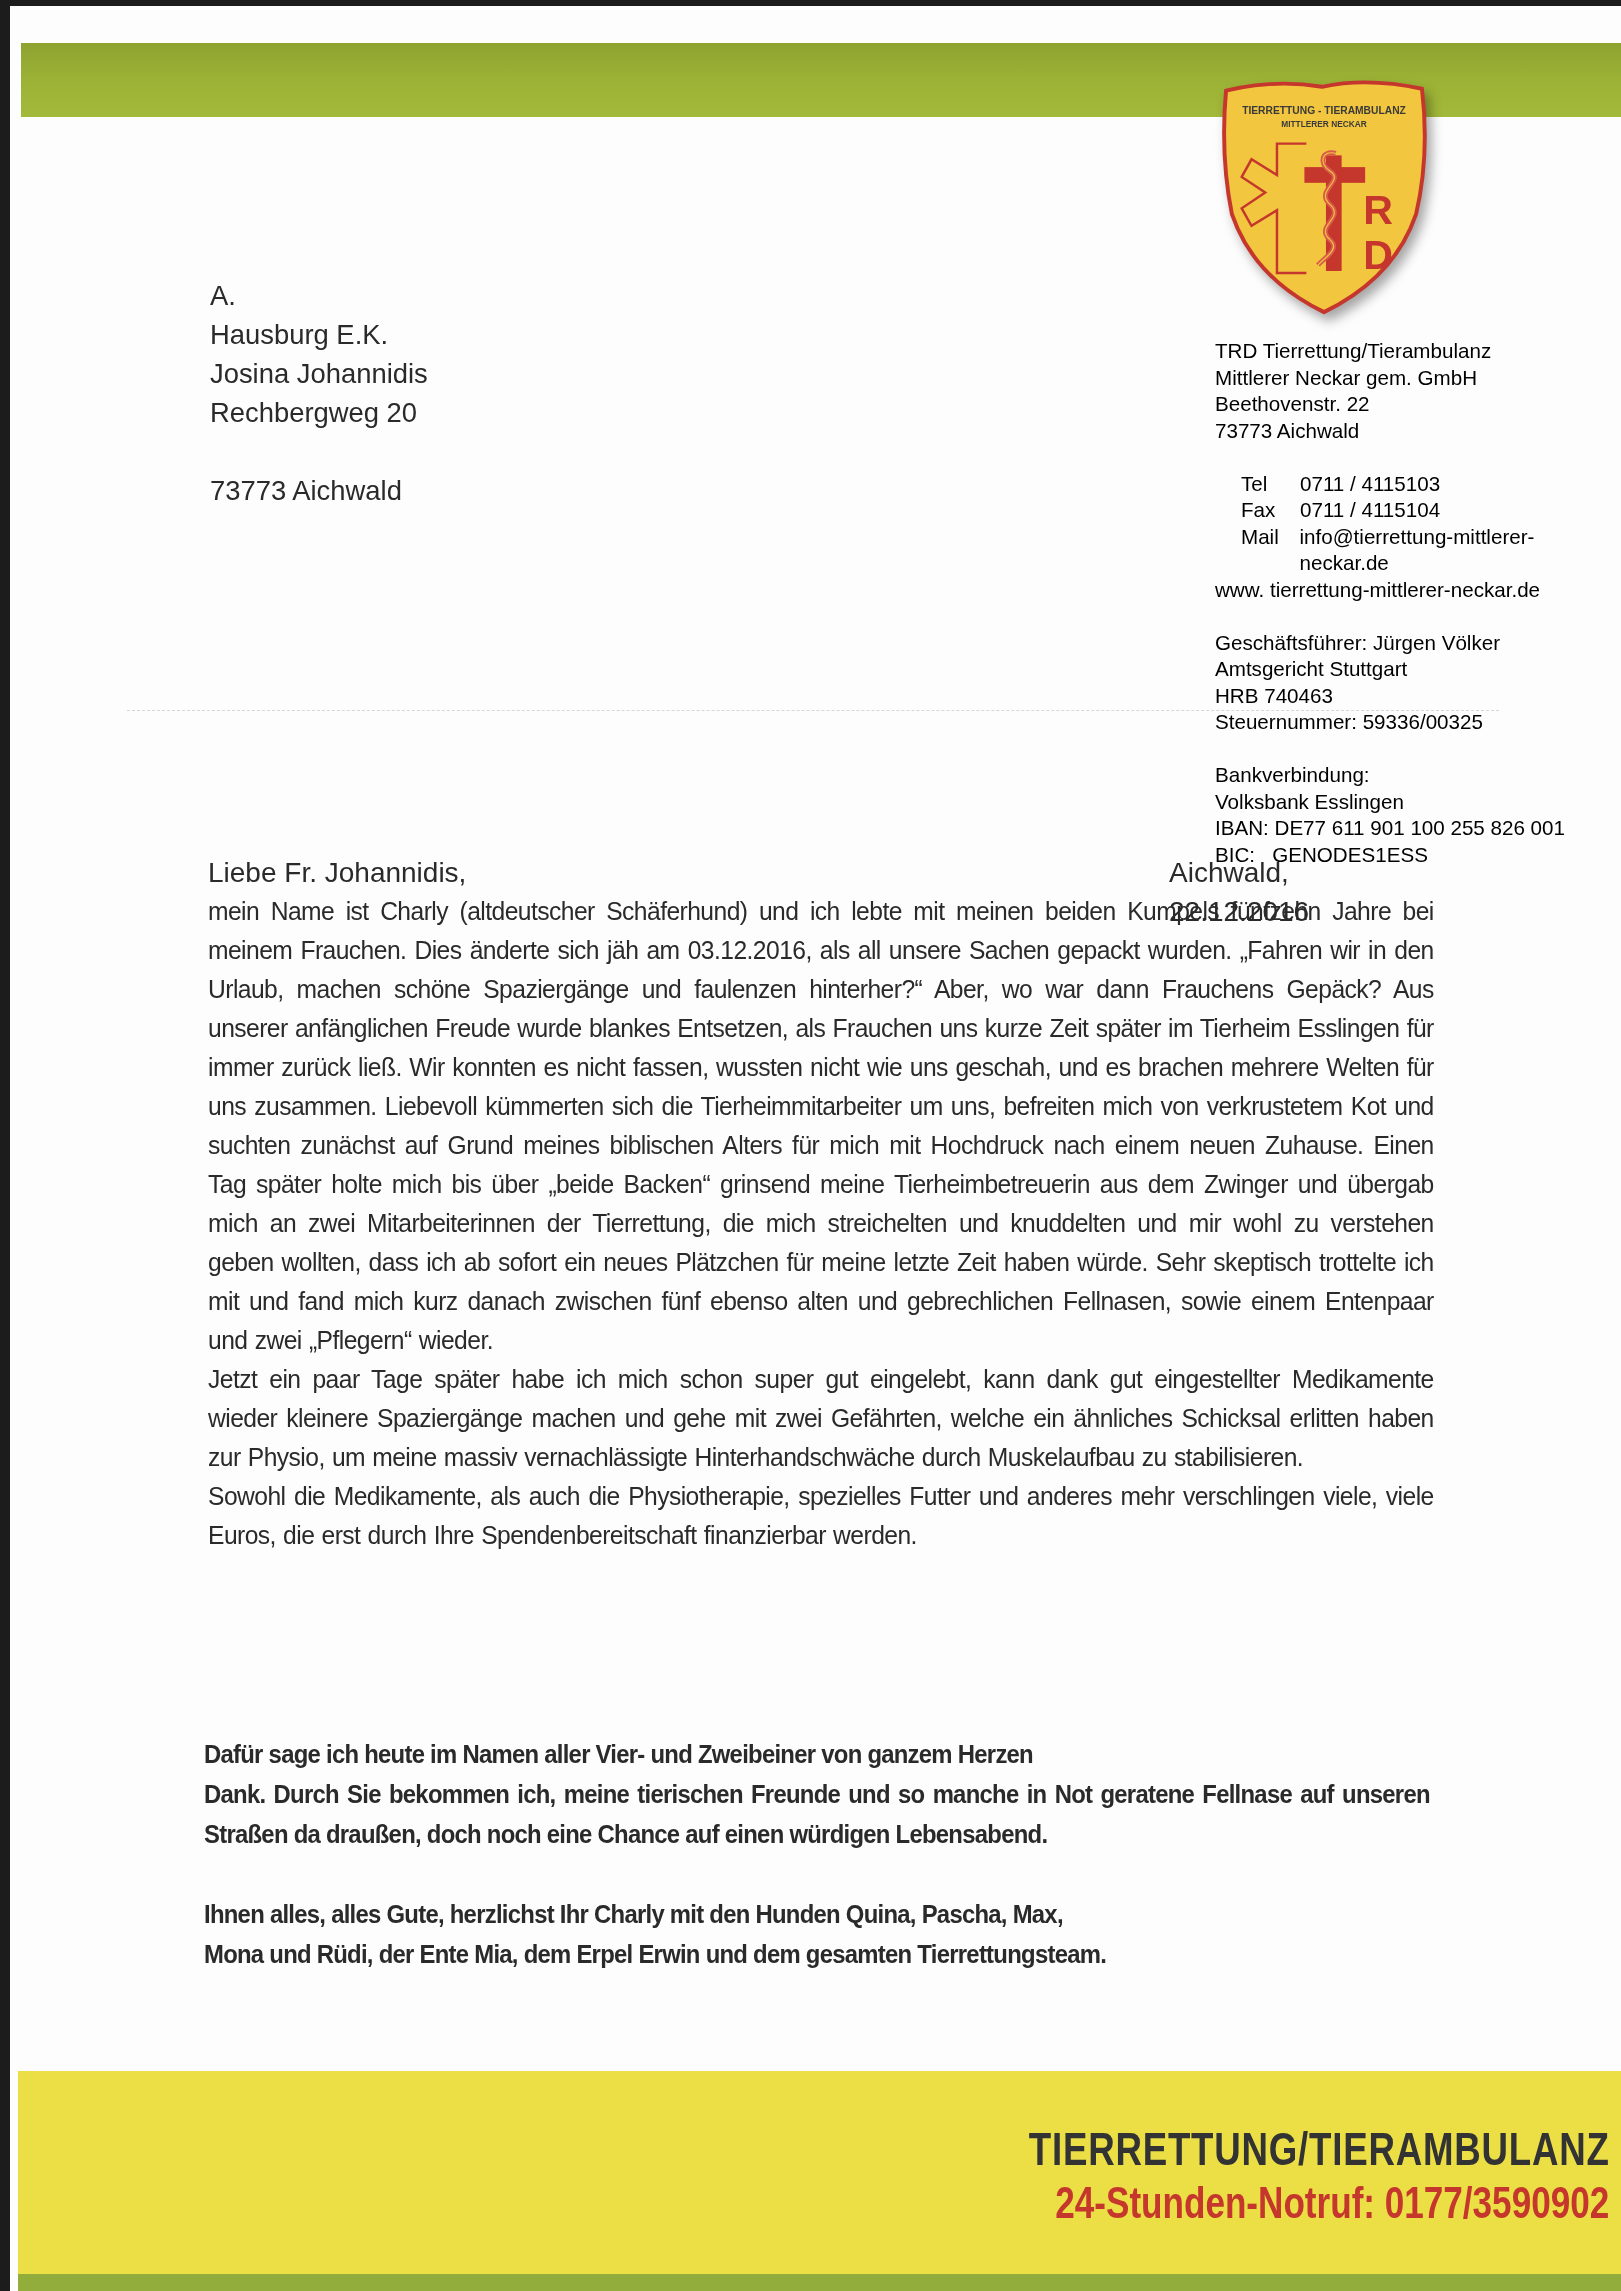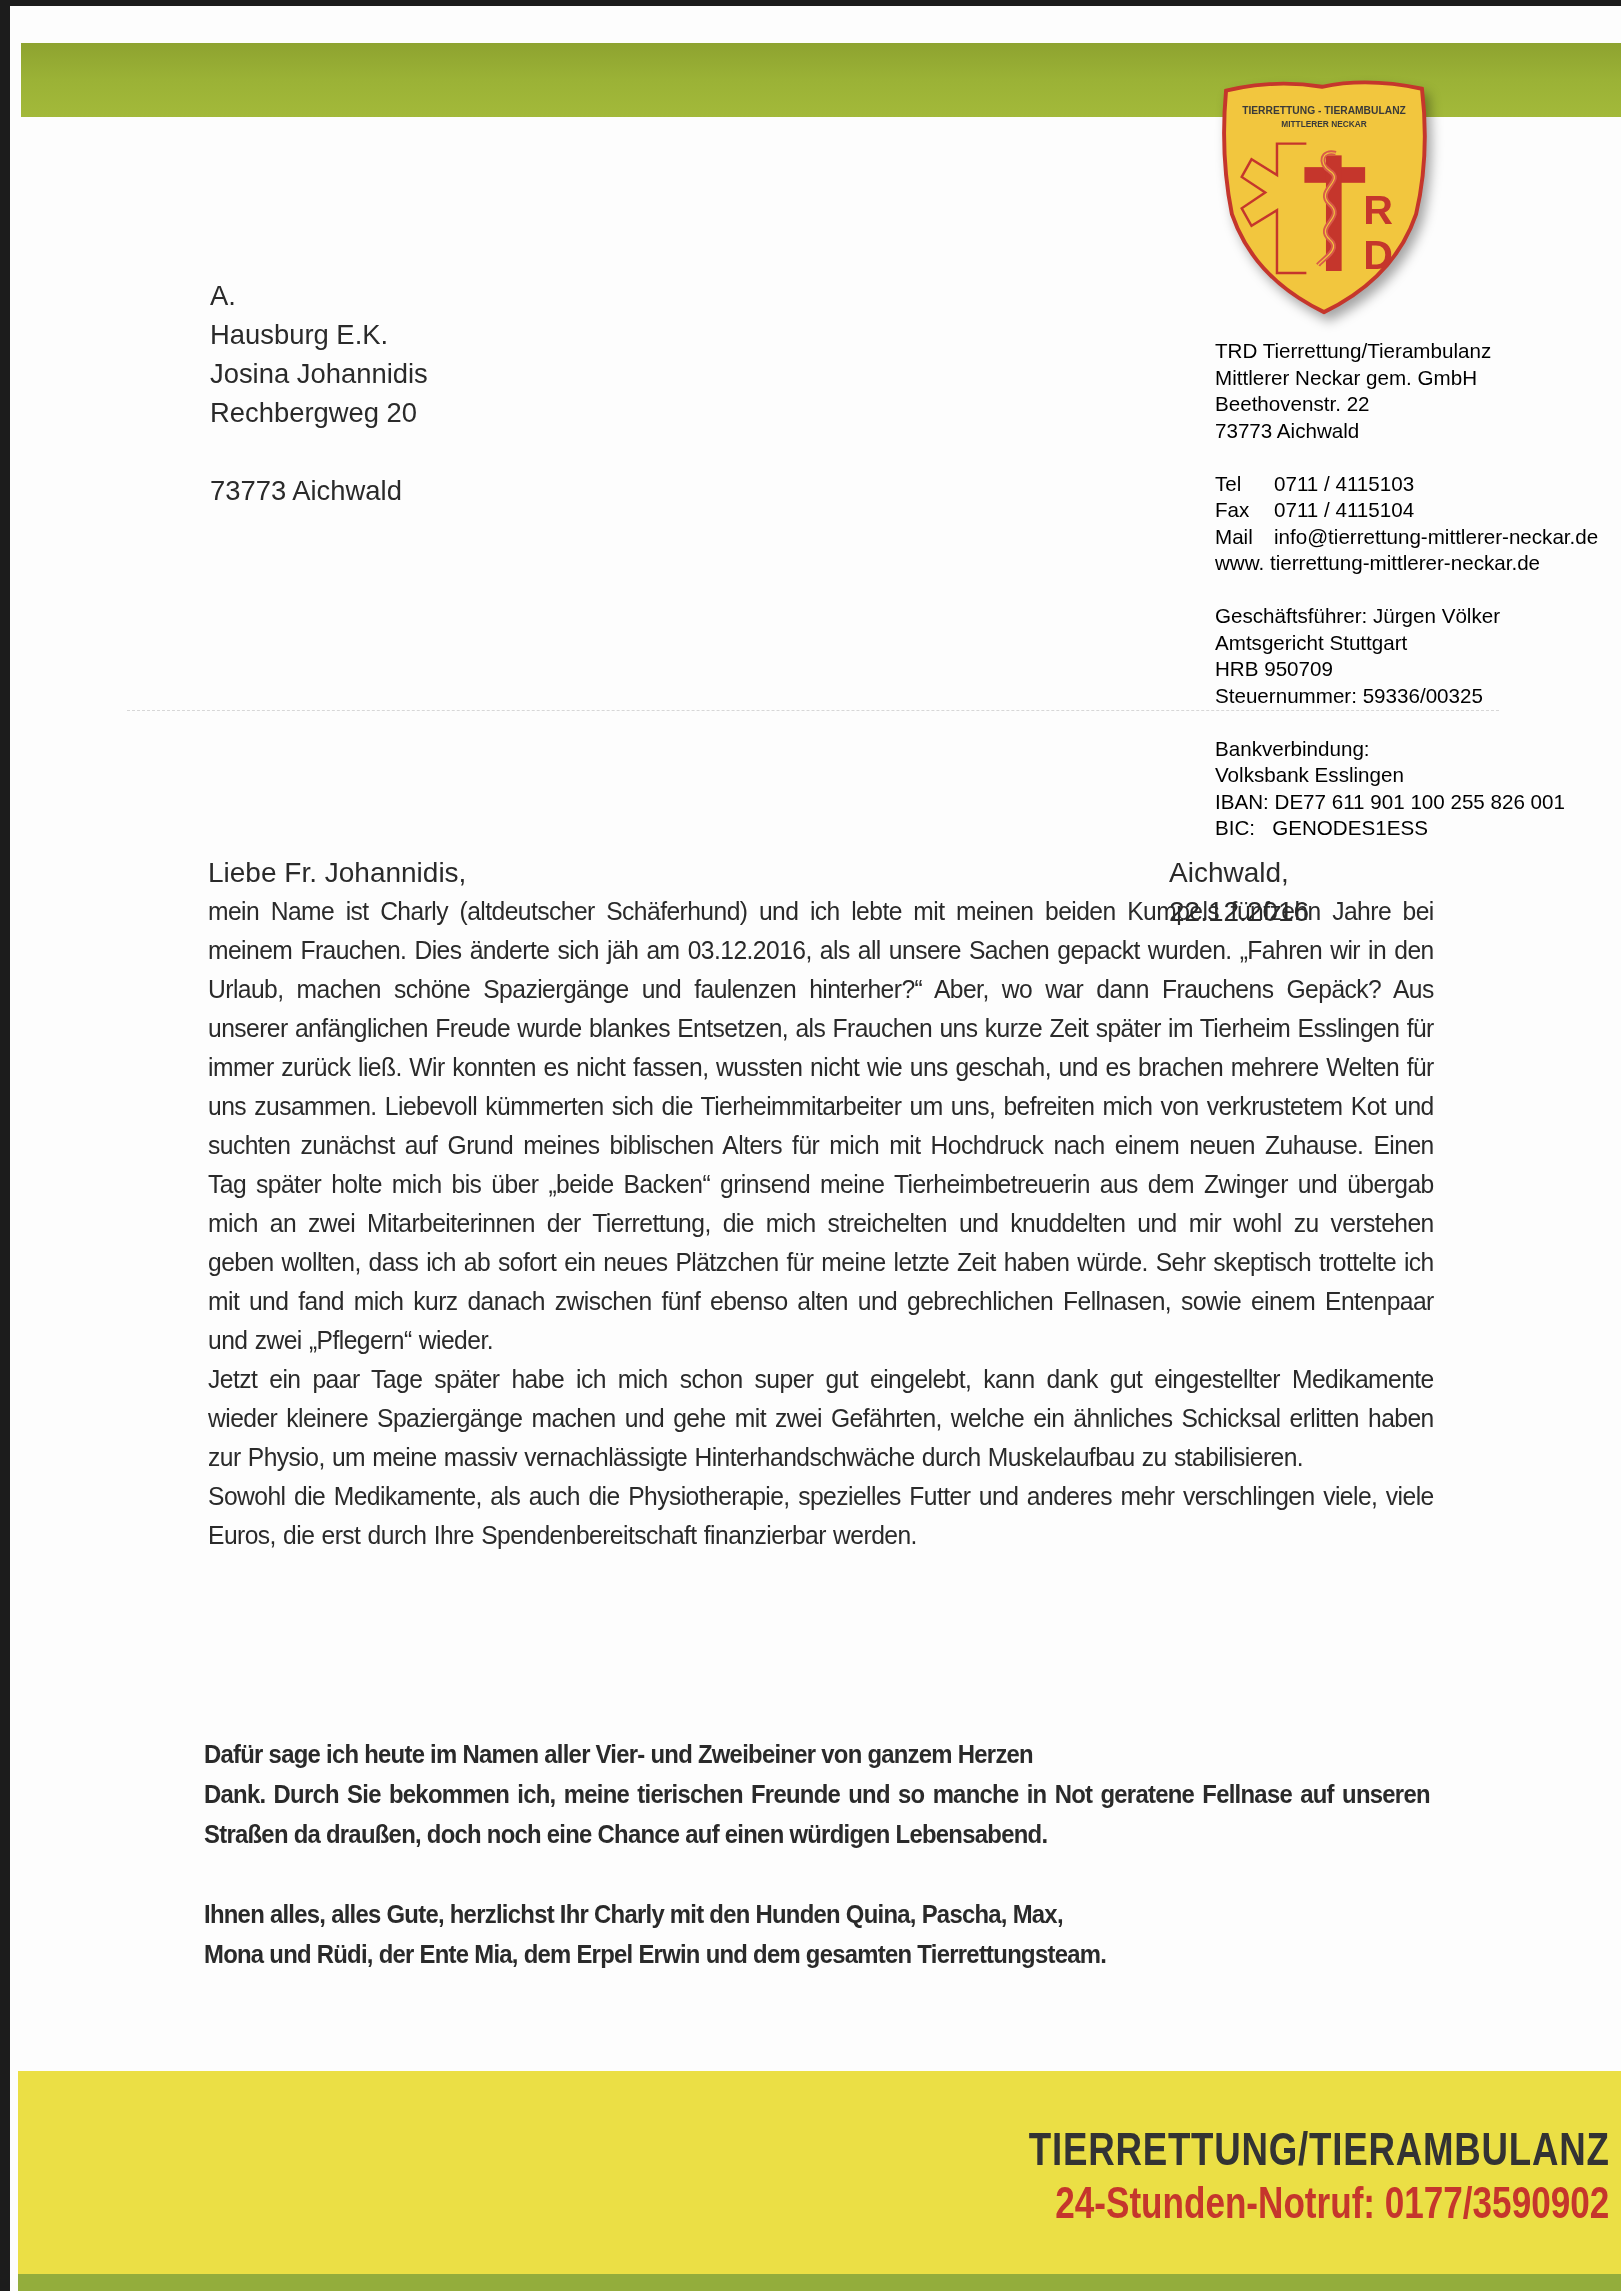--- a/index.html
+++ b/index.html
@@ -39,21 +39,21 @@
     font-size: 27.4px; line-height: 39px; color: #2a2a2a;
   }
   .recipient .gap { height: 39px; }
 
   .sender {
     position: absolute; left: 1215px; top: 338px;
     font-size: 20.6px; line-height: 26.5px; color: #000000;
   }
   .sender .gap { height: 26.5px; }
   .contact-row { display: flex; }
-  .contact-label { width: 59px; }
+  .contact-label { width: 59px; margin-left: 26px; }
 
   .greeting-row {
     position: absolute; left: 208px; top: 853px; width: 1206px;
     font-family: "Liberation Sans Narrow", "Liberation Sans", sans-serif;
     font-size: 28px; line-height: 39px;
   }
   .greeting { position: absolute; left: 0; top: 0; }
   .place-date { position: absolute; left: 961px; top: 0; }
 
   .body-text {
@@ -140,21 +140,21 @@
     <span>0711 / 4115104</span>
   </div>
   <div class="contact-row">
     <span class="contact-label">Mail</span>
     <span>info@tierrettung-mittlerer-neckar.de</span>
   </div>
   <div>www. tierrettung-mittlerer-neckar.de</div>
   <div class="gap"></div>
   <div>Geschäftsführer: Jürgen Völker</div>
   <div>Amtsgericht Stuttgart</div>
-  <div>HRB 950709</div>
+  <div>HRB 740463</div>
   <div>Steuernummer: 59336/00325</div>
   <div class="gap"></div>
   <div>Bankverbindung:</div>
   <div>Volksbank Esslingen</div>
   <div>IBAN: DE77 611 901 100 255 826 001</div>
   <div style="white-space:pre">BIC:   GENODES1ESS</div>
 </div>
 
 <div class="fold-line"></div>
 

